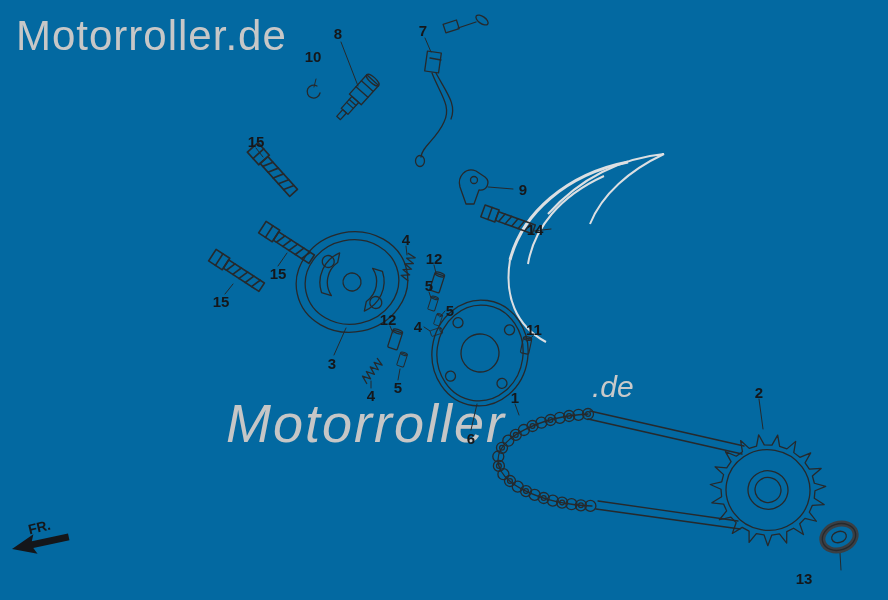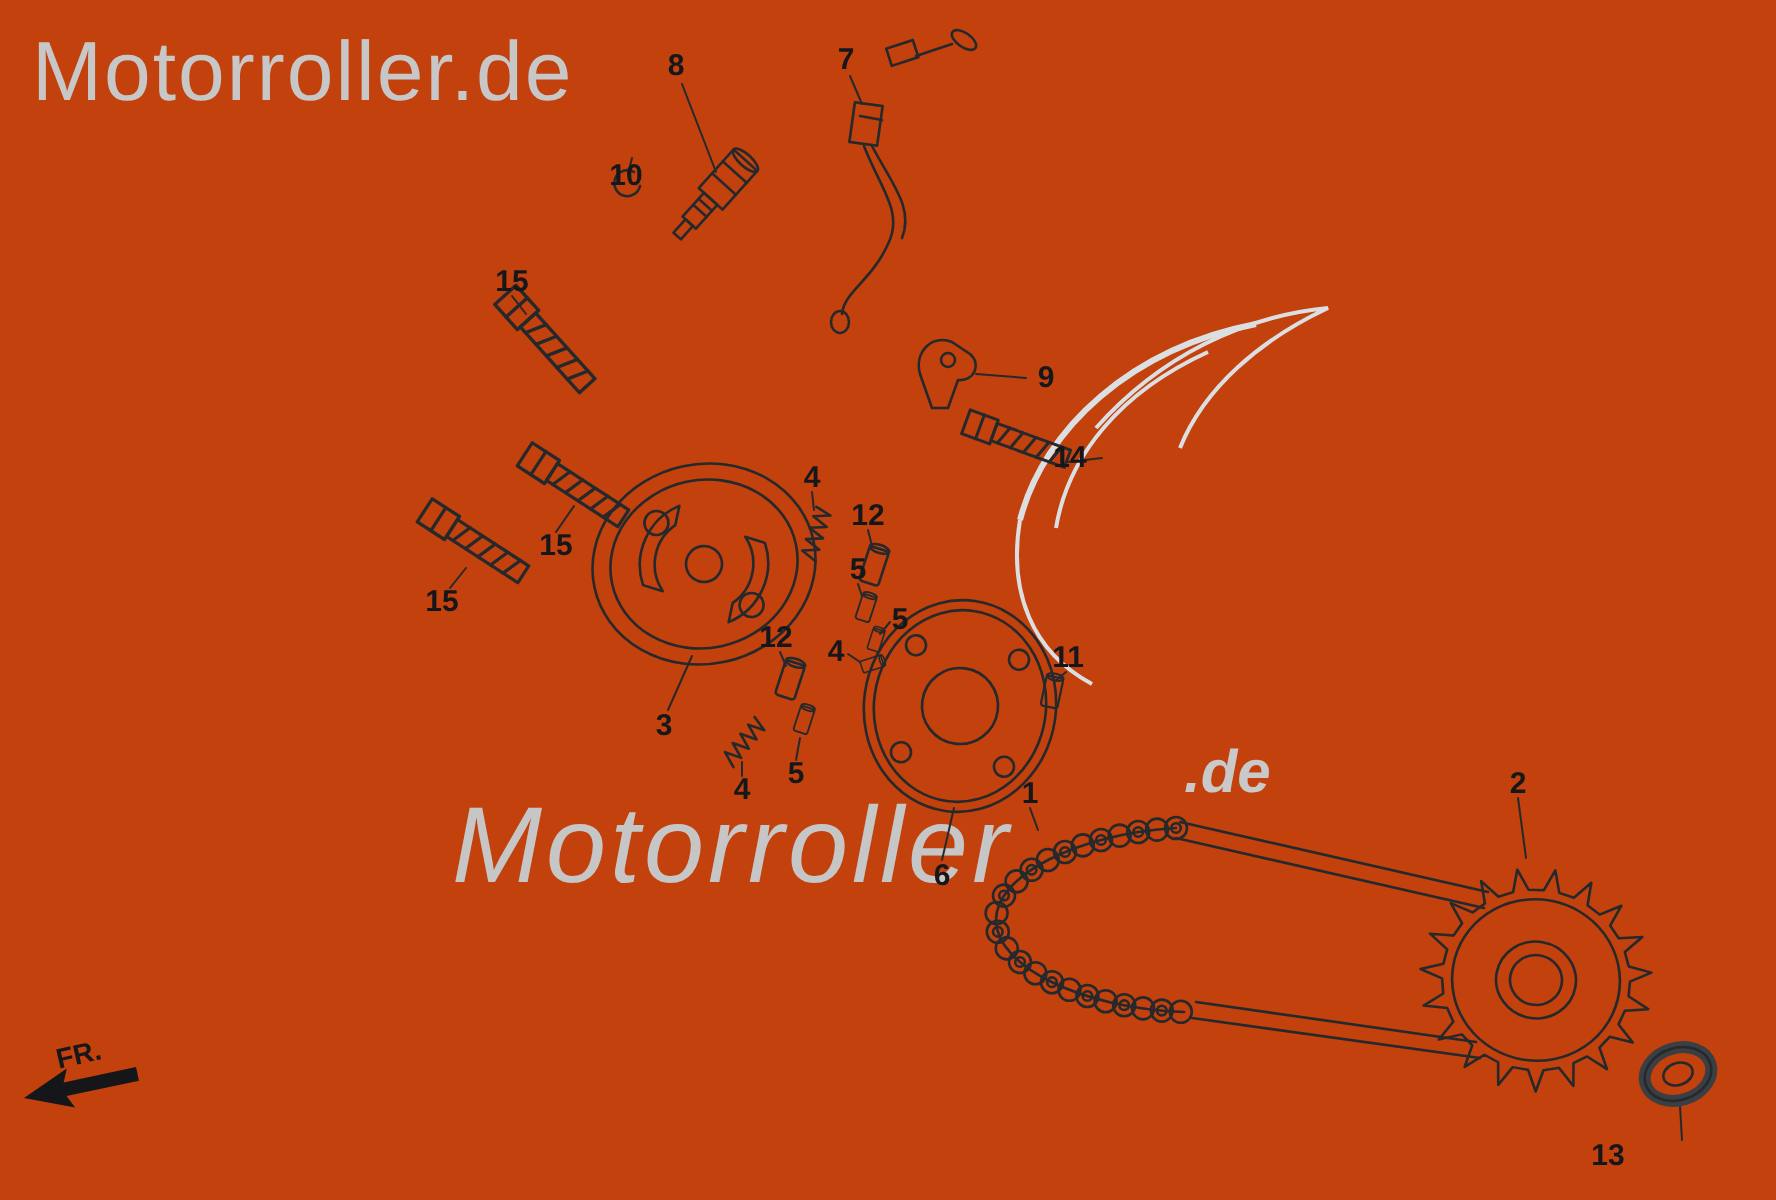--- a/index.html
+++ b/index.html
@@ -1,22 +1,22 @@
 <!DOCTYPE html>
 <html><head>
 <meta charset="utf-8">
 <style>
   html,body{margin:0;padding:0;background:#fff;}
-  .stage{position:relative;width:888px;height:600px;background:#c2410c;overflow:hidden;
+  .stage{position:relative;width:888px;height:600px;background:#0369a1;overflow:hidden;
          font-family:"Liberation Sans",sans-serif;}
   .wm-top{position:absolute;left:16px;top:12px;font-size:42px;letter-spacing:1px;
           color:#c7c7c7;white-space:nowrap;}
   .wm-center{position:absolute;left:226px;top:392px;font-size:54px;font-weight:400;
              font-style:italic;color:#c6c6c6;letter-spacing:2px;white-space:nowrap;}
-  .wm-de{position:absolute;left:592px;top:370px;font-size:30px;font-weight:700;
+  .wm-de{position:absolute;left:592px;top:370px;font-size:30px;font-weight:400;
          font-style:italic;color:#c9c9c9;}
   svg.art{position:absolute;left:0;top:0;}
   .callout{position:absolute;transform:translate(-50%,-50%);font-weight:700;font-size:15px;
            color:#15171a;white-space:nowrap;}
   .fr-label{position:absolute;left:28px;top:519px;font-size:14px;font-weight:700;
             color:#15171a;transform:rotate(-13deg);}
 </style>
 </head>
 <body>
 
@@ -208,21 +208,21 @@
       </g>
     </g>
 
     <g transform="translate(12,549) rotate(-12)">
       <path d="M0,0 L24,-10 L21,-3.5 L58,-3.5 L58,3.5 L21,3.5 L24,10 Z" fill="#14161a" stroke="none"></path>
     </g>
   </svg>
 
   <div>
     <div class="callout" style="left:338px;top:33px">8</div>
-    <div class="callout" style="left:313px;top:88px">10</div>
+    <div class="callout" style="left:313px;top:56px">10</div>
     <div class="callout" style="left:423px;top:30px">7</div>
     <div class="callout" style="left:523px;top:189px">9</div>
     <div class="callout" style="left:535px;top:229px">14</div>
     <div class="callout" style="left:256px;top:141px">15</div>
     <div class="callout" style="left:278px;top:273px">15</div>
     <div class="callout" style="left:221px;top:301px">15</div>
     <div class="callout" style="left:332px;top:363px">3</div>
     <div class="callout" style="left:406px;top:239px">4</div>
     <div class="callout" style="left:434px;top:258px">12</div>
     <div class="callout" style="left:429px;top:285px">5</div>

